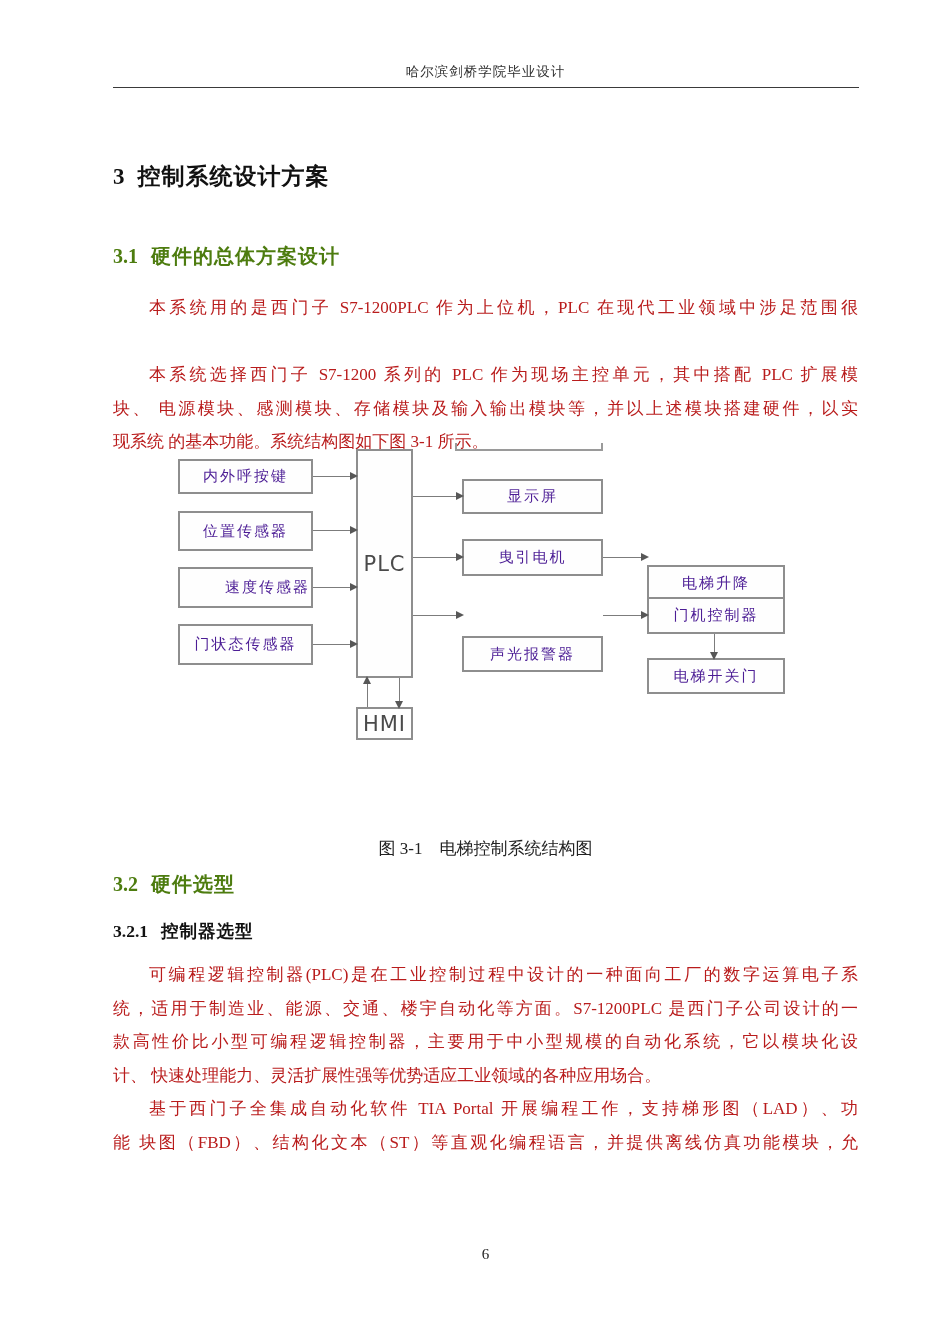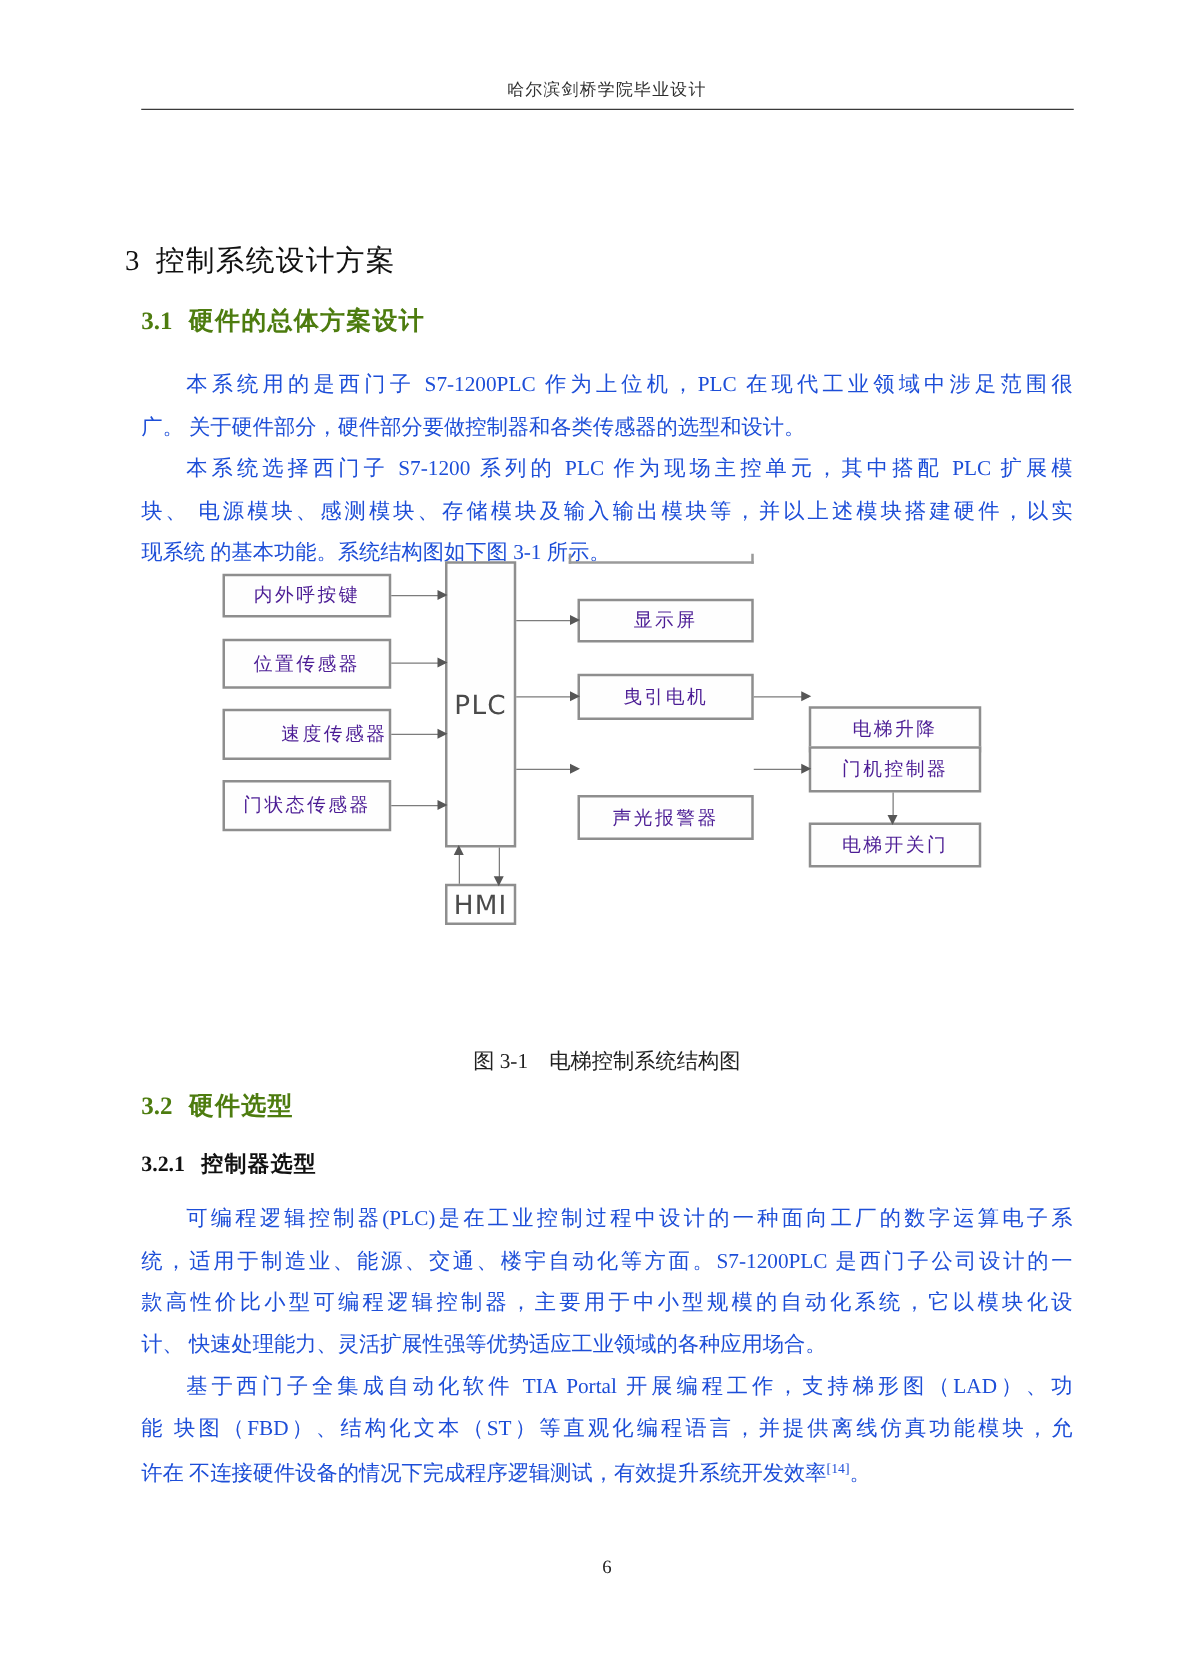--- a/index.html
+++ b/index.html
@@ -6,30 +6,30 @@
   .page{
     position:relative;width:950px;height:1344px;background:#ffffff;overflow:hidden;
     font-family:"Liberation Serif","DejaVu Serif",serif;color:#1b1b1b;
   }
   
   .hdr{position:absolute;left:113px;top:63px;width:745px;text-align:center;
        font-size:13.5px;color:#2e2e2e;letter-spacing:1px;}
   .hdr-rule{position:absolute;left:113px;top:87px;width:746px;height:0;
        border-top:1.6px solid #3a3a3a;}
   
-  .h1{position:absolute;left:100px;top:161px;font-family:"Liberation Sans","DejaVu Sans",sans-serif;
-      font-weight:normal;font-size:23px;color:#111;letter-spacing:1px;white-space:pre;margin-top:32px;}
+  .h1{position:absolute;left:113px;top:161px;font-family:"Liberation Sans","DejaVu Sans",sans-serif;
+      font-weight:bold;font-size:23px;color:#111;letter-spacing:1px;white-space:pre;}
   .h2{position:absolute;left:113px;font-family:"Liberation Sans","DejaVu Sans",sans-serif;
       font-weight:bold;font-size:20px;color:#4d7c0f;letter-spacing:1px;white-space:pre;}
   .h3{position:absolute;left:113px;font-family:"Liberation Sans","DejaVu Sans",sans-serif;
       font-weight:bold;font-size:17.5px;color:#111;letter-spacing:1px;white-space:pre;}
   .hnum{font-family:"Liberation Serif","DejaVu Serif",serif;margin-right:13px;letter-spacing:0;}
   
   .para{position:absolute;left:113px;width:745px;}
-  .bodyline{height:33.5px;line-height:33.5px;font-size:17px;color:#1d4ed8;overflow:hidden;}
+  .bodyline{height:33.5px;line-height:33.5px;font-size:17px;color:#b91c1c;overflow:hidden;}
   .indent{padding-left:36px;}
   .jf{text-align:justify;text-align-last:justify;}
   .supref{font-size:11px;vertical-align:6px;letter-spacing:0;}
   
   .dbox{position:absolute;border:2px solid #8e8e8e;background:#fefefe;box-sizing:border-box;
         display:flex;align-items:center;justify-content:center;
         font-family:"DejaVu Sans","Liberation Sans",sans-serif;
         font-size:15px;color:#4c1d95;letter-spacing:2px;}
   .dcore{font-size:21px;letter-spacing:1px;color:#4a4a4a;}
   .partialbox{position:absolute;border-left:2px solid #9a9a9a;border-right:2px solid #9a9a9a;
@@ -55,21 +55,20 @@
 
   <div class="hdr">哈尔滨剑桥学院毕业设计</div>
   <div class="hdr-rule"></div>
 
   <div class="h1"><span class="hnum">3</span><span>控制系统设计方案</span></div>
 
   <div class="h2" style="top:243px"><span class="hnum">3.1</span><span>硬件的总体方案设计</span></div>
 
   <div class="para" style="top:291px">
     <div class="bodyline indent jf">本系统用的是西门子 S7-1200PLC 作为上位机，PLC 在现代工业领域中涉足范围很</div>
-    <div class="bodyline">广。 关于硬件部分，硬件部分要做控制器和各类传感器的选型和设计。</div>
   </div>
 
   <div class="para" style="top:358px">
     <div class="bodyline indent jf">本系统选择西门子 S7-1200 系列的 PLC 作为现场主控单元，其中搭配 PLC 扩展模</div>
     <div class="bodyline jf">块、 电源模块、感测模块、存储模块及输入输出模块等，并以上述模块搭建硬件，以实</div>
     <div class="bodyline">现系统 的基本功能。系统结构图如下图 3-1 所示。</div>
   </div>
 
   <div>
 
@@ -142,18 +141,17 @@
   <div class="para" style="top:958px">
     <div class="bodyline indent jf">可编程逻辑控制器(PLC)是在工业控制过程中设计的一种面向工厂的数字运算电子系</div>
     <div class="bodyline jf">统，适用于制造业、能源、交通、楼宇自动化等方面。S7-1200PLC 是西门子公司设计的一</div>
     <div class="bodyline jf">款高性价比小型可编程逻辑控制器，主要用于中小型规模的自动化系统，它以模块化设</div>
     <div class="bodyline">计、 快速处理能力、灵活扩展性强等优势适应工业领域的各种应用场合。</div>
   </div>
 
   <div class="para" style="top:1092px">
     <div class="bodyline indent jf">基于西门子全集成自动化软件 TIA Portal 开展编程工作，支持梯形图（LAD）、功</div>
     <div class="bodyline jf">能 块图（FBD）、结构化文本（ST）等直观化编程语言，并提供离线仿真功能模块，允</div>
-    <div class="bodyline"><span>许在 不连接硬件设备的情况下完成程序逻辑测试，有效提升系统开发效率</span><span class="supref">[14]</span><span>。</span></div>
   </div>
 
   <div class="pageno">6</div>
 
 </div>
 
 </body></html>

